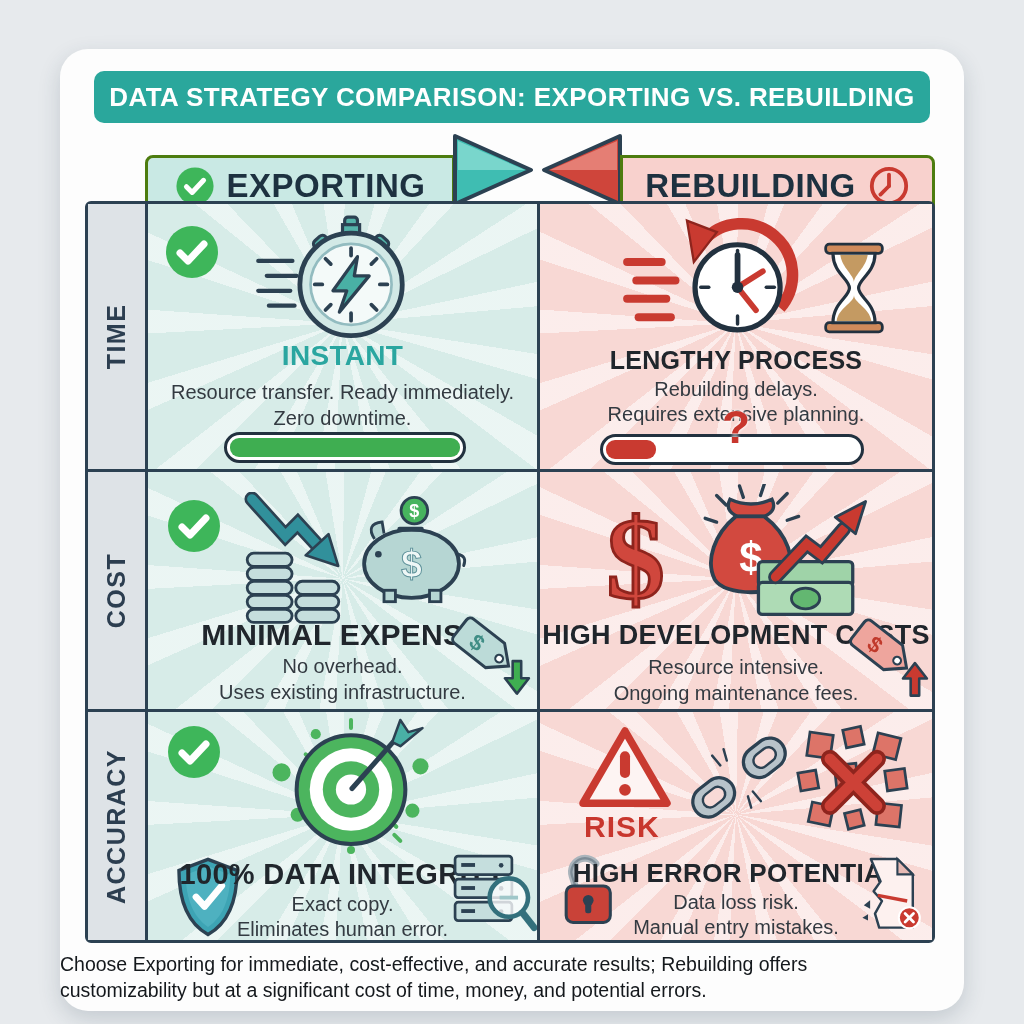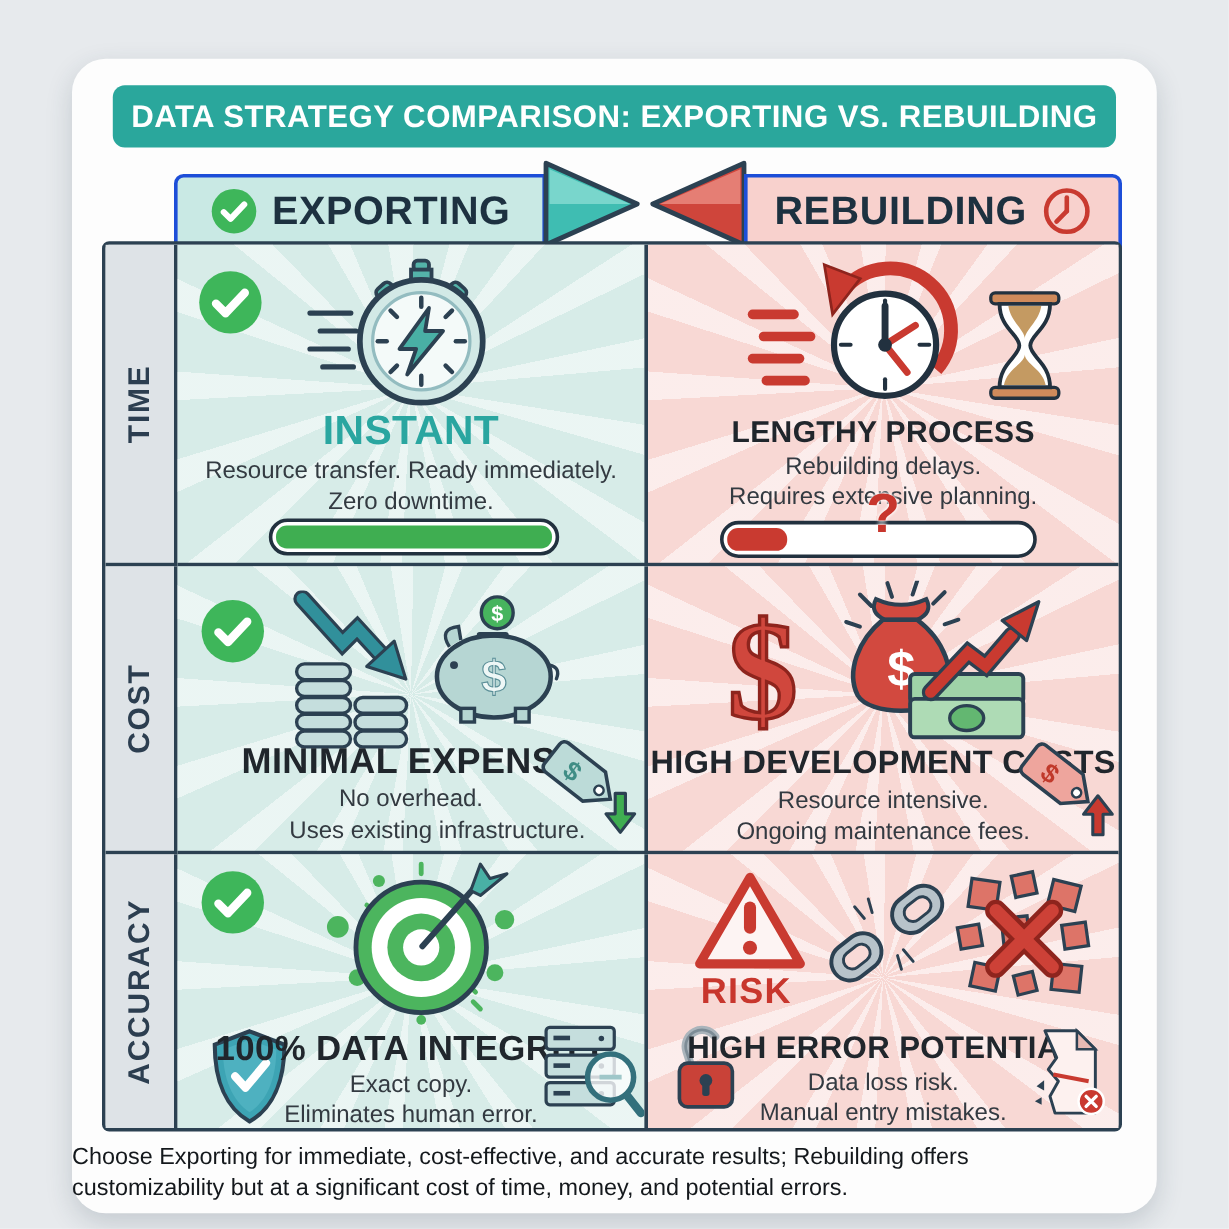--- a/index.html
+++ b/index.html
@@ -14,21 +14,21 @@
     box-shadow:0 8px 22px rgba(40,60,80,.18);
     margin-top:21px;
   }
   .banner{
     position:absolute;left:34px;top:22px;width:836px;height:52px;
     background:#2aa79c;border-radius:10px;
     display:flex;align-items:center;justify-content:center;
   }
   .banner span{color:#fff;font-weight:800;font-size:26px;letter-spacing:.4px;white-space:nowrap;}
   .hdrbox{
-    position:absolute;top:96px;height:62px;border:3px solid #1d4ed8;
+    position:absolute;top:106px;height:62px;border:3px solid #4d7c0f;
     display:flex;align-items:center;justify-content:center;gap:12px;
     box-sizing:border-box;
   }
   .hdr-exp{left:85px;width:310px;background:#c9e9e4;border-radius:8px 0 0 0;}
   .hdr-reb{left:560px;width:315px;background:#f8d1cd;border-radius:0 8px 0 0;}
   .hdrbox .hlabel{font-weight:800;font-size:33px;color:#1d3140;letter-spacing:.5px;}
   .arrow{position:absolute;top:84px;}
   .grid{
     position:absolute;left:25px;top:152px;width:850px;height:742px;
     display:grid;grid-template-columns:60px 392px 392px;
@@ -129,21 +129,21 @@
             <line x1="91" y1="93" x2="91" y2="100"></line>
           <line x1="57" y1="66" x2="64" y2="66"></line>
             <line x1="118" y1="66" x2="125" y2="66"></line>
           <line x1="67" y1="42" x2="72" y2="47"></line>
             <line x1="110" y1="85" x2="115" y2="90"></line>
           <line x1="115" y1="42" x2="110" y2="47"></line>
             <line x1="72" y1="85" x2="67" y2="90"></line>
         </g>
         <path d="M97 40 L74 72 h13 L80 92 L108 58 H94 Z" fill="#49b0a5" stroke="#2c4152" stroke-width="3" stroke-linejoin="round"></path>
       </svg>
-      <div class="hd teal" style="top:136px;font-size:34px;">INSTANT</div>
+      <div class="hd teal" style="top:136px;font-size:28px;">INSTANT</div>
       <div class="ds" style="top:177px;">Resource transfer. Ready immediately.</div>
       <div class="ds" style="top:203px;">Zero downtime.</div>
       <div class="pbar" style="left:76px;top:228px;width:230px;height:19px;">
         <div class="pfill fill-green" style="width: 100%;"></div>
       </div>
     </div>
 
     <div class="gcell cell-reb last-col">
       <svg class="abs" style="left:80px;top:12px;" width="196" height="138" viewBox="0 0 170 120">
         <g stroke="#c93a30" stroke-width="7" stroke-linecap="round">
@@ -215,21 +215,21 @@
         <rect x="52" y="33" width="28" height="5" rx="2.5" fill="#2c4152"></rect>
         <path d="M28 46 q-10 -16 8 -18 l2 12" fill="#b6d6d3" stroke="#2c4152" stroke-width="3"></path>
         <circle cx="32" cy="62" r="3.5" fill="#2c4152"></circle>
         <path d="M116 62 q10 2 6 12" fill="none" stroke="#2c4152" stroke-width="3" stroke-linecap="round"></path>
         <rect x="38" y="100" width="12" height="12" fill="#b6d6d3" stroke="#2c4152" stroke-width="3"></rect>
         <rect x="86" y="100" width="12" height="12" fill="#b6d6d3" stroke="#2c4152" stroke-width="3"></rect>
         <text x="67" y="86" font-size="40" font-weight="bold" fill="#eef7f6" stroke="#5b8f98" stroke-width="1" text-anchor="middle">$</text>
       </svg>
       <div class="hd" style="top:146px;font-size:30px;">MINIMAL EXPENSE</div>
       <div class="ds" style="top:183px;">No overhead.</div>
-      <div class="ds" style="top:209px;padding-left:22px;">Uses existing infrastructure.</div>
+      <div class="ds" style="top:209px;">Uses existing infrastructure.</div>
       <svg class="abs" style="left:298px;top:136px;" width="94" height="96" viewBox="0 0 110 112">
         <g transform="rotate(38 48 48)">
           <path d="M14 30 h46 l20 18 l-20 18 H14 a6 6 0 0 1 -6 -6 V36 a6 6 0 0 1 6 -6 Z" fill="#bcdbd8" stroke="#2c4152" stroke-width="3.5"></path>
           <circle cx="66" cy="48" r="4.5" fill="#fff" stroke="#2c4152" stroke-width="2.5"></circle>
           <text x="34" y="58" font-size="26" font-weight="bold" fill="#3f8d85" text-anchor="middle">$</text>
         </g>
         <path d="M88 62 v20 h9 l-14 18 l-14 -18 h9 v-20 Z" fill="#3fae51" stroke="#2c4152" stroke-width="3" stroke-linejoin="round"></path>
       </svg>
     </div>
 

